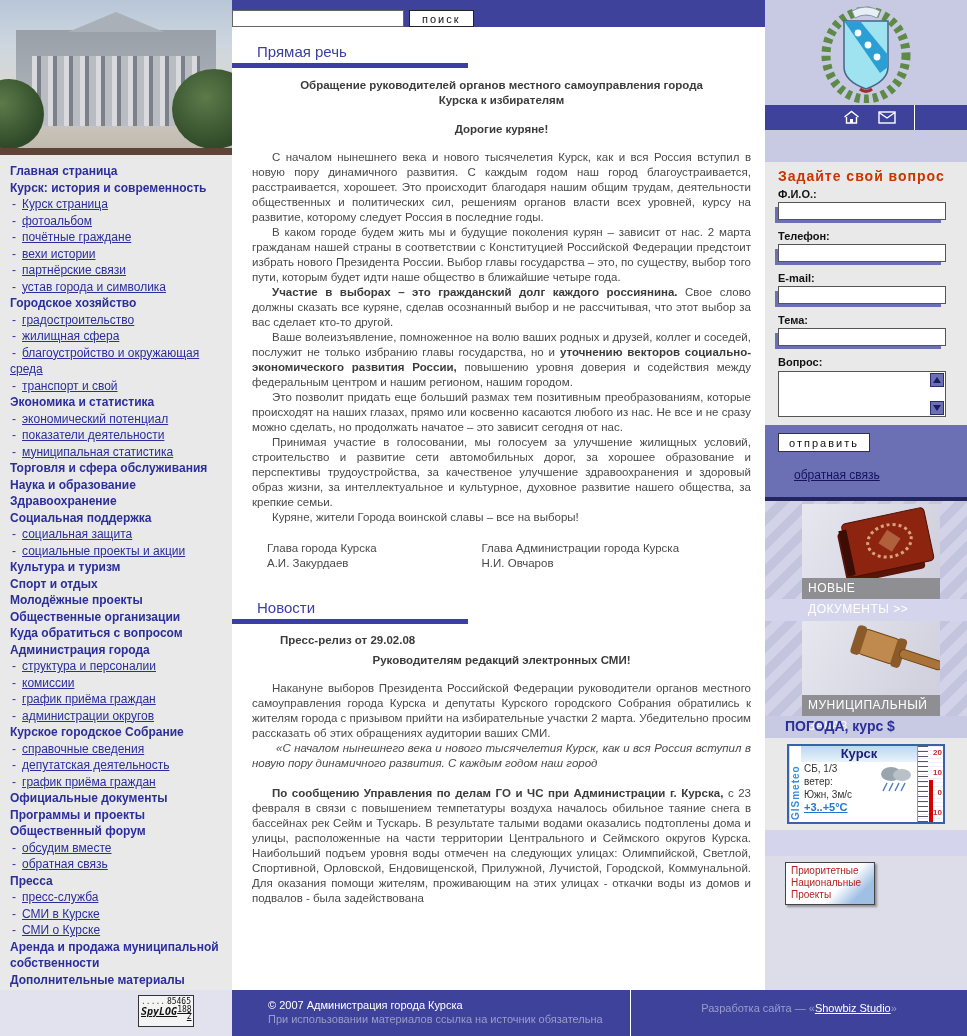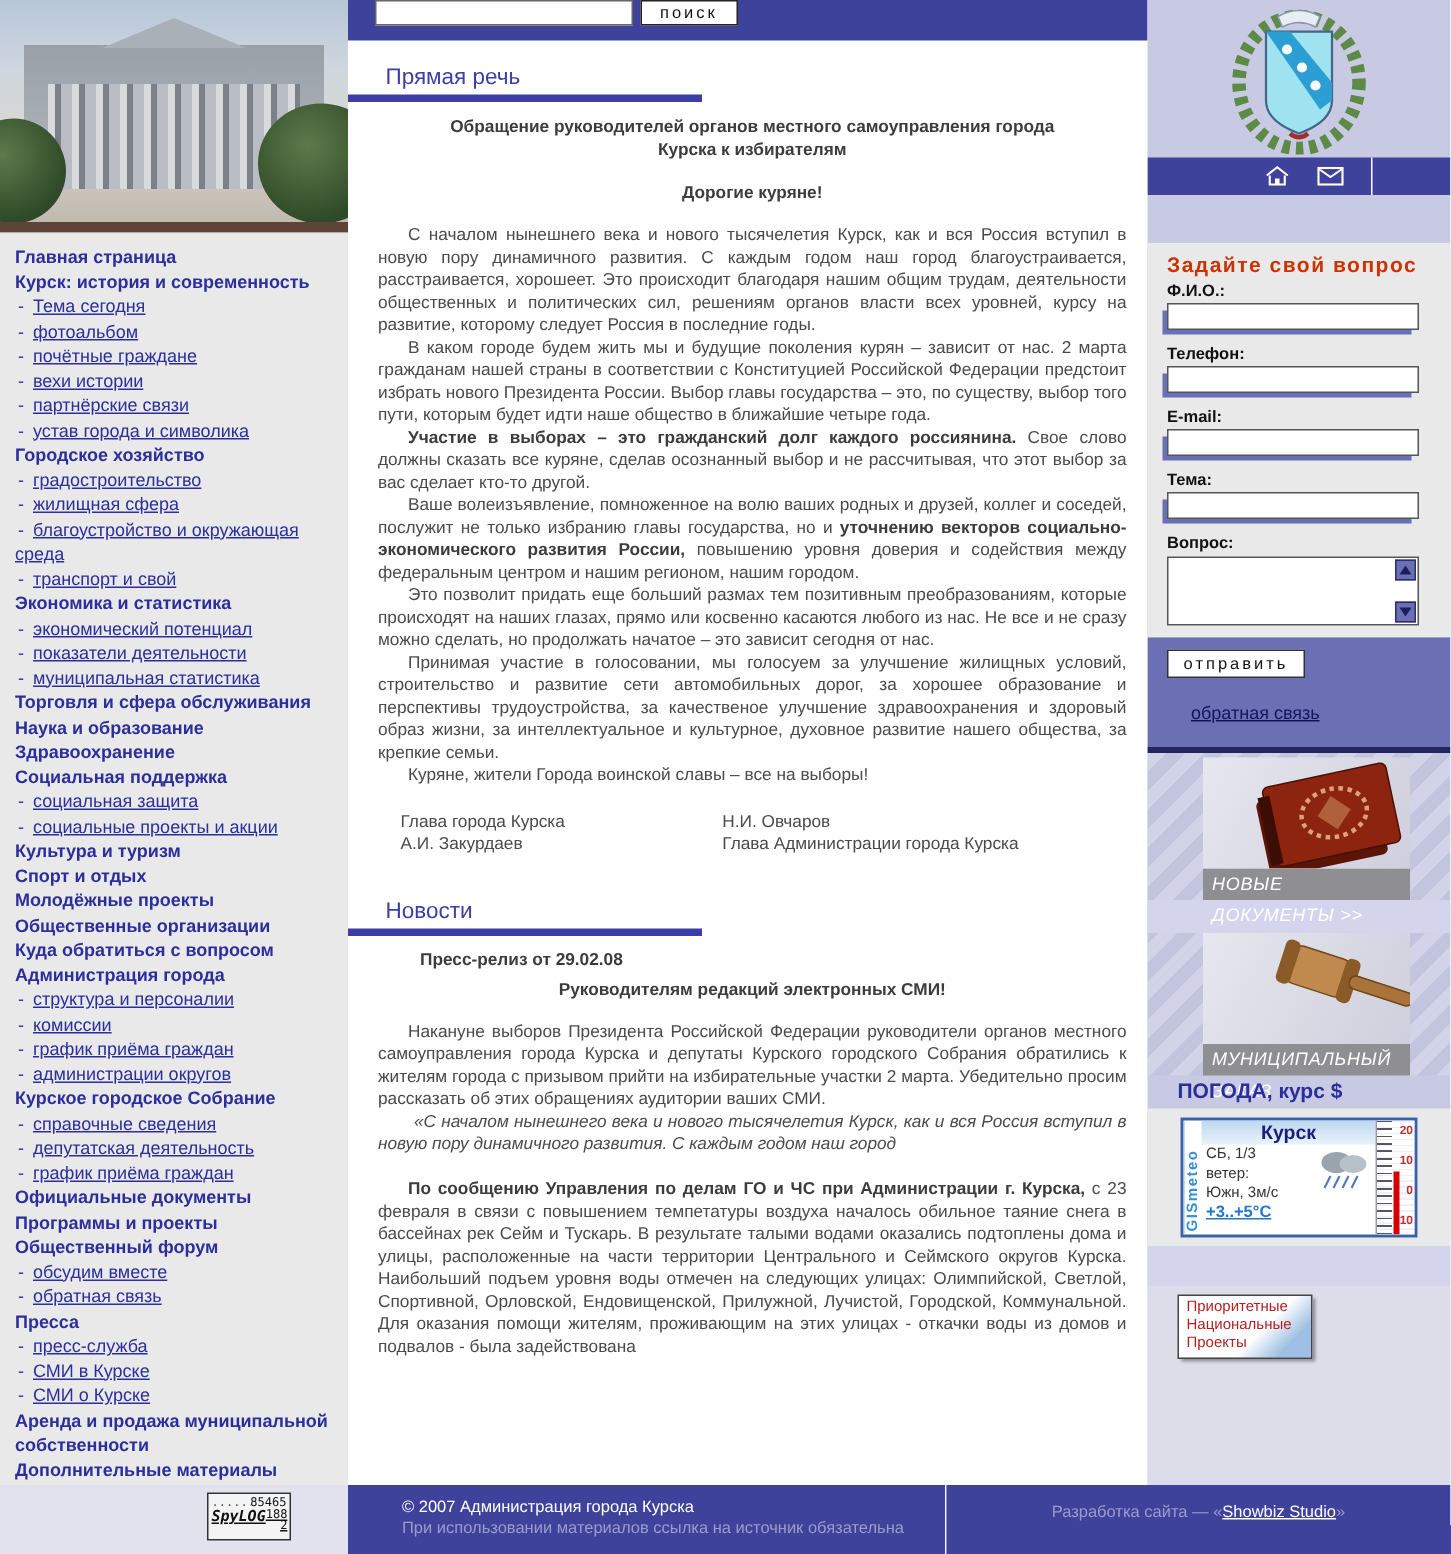--- a/index.html
+++ b/index.html
@@ -33,21 +33,21 @@
     background:linear-gradient(#f2f0f0 0%,#e9e3e1 45%,#ded4cf 75%,#d6cac4 100%); }
   .citybg .blocks { position:absolute; left:0; right:0; bottom:0; height:62px; opacity:.35;
     background:
       linear-gradient(rgba(160,140,135,.9),rgba(160,140,135,.9)) 30px 22px/70px 40px no-repeat,
       linear-gradient(rgba(150,150,160,.8),rgba(150,150,160,.8)) 130px 8px/56px 54px no-repeat,
       linear-gradient(rgba(170,150,140,.9),rgba(170,150,140,.9)) 210px 18px/110px 44px no-repeat,
       linear-gradient(rgba(150,140,150,.8),rgba(150,140,150,.8)) 345px 4px/66px 58px no-repeat,
       linear-gradient(rgba(165,145,135,.9),rgba(165,145,135,.9)) 430px 20px/90px 42px no-repeat; }
   .site-title { position:relative; text-align:center; color:#4145a7; font-size:26px; line-height:30px; padding-top:5px; }
   .site-sub { position:relative; text-align:center; color:#4a4a4a; font-size:13px; line-height:15px; }
-  .searchbar { height:27px; background:#3f429b; display:flex; align-items:flex-start; padding-left:18px; }
+  .searchbar { height:27px; background:#3f429b; display:flex; align-items:flex-end; }
   .search-input { width:172px; height:17px; border:1px solid #666; background:#fff; font-size:11px; padding:0 3px; }
   .search-btn { margin-left:5px; height:17px; padding:0 12px; background:#fff; border:1px solid #222;
     font-size:11px; letter-spacing:2px; line-height:14px; cursor:pointer; color:#111; }
   .content { flex:1; padding:16px 12px 0 0; overflow:hidden; }
   .sec-title { color:#3b3fa5; font-size:15px; padding-left:25px; }
   .sec-bar { height:5px; width:236px; background:#3b3fa5; margin:3px 0 10px 0; }
   .sec-body { padding:0 2px 0 20px; }
   .para { font-size:11.5px; line-height:15px; color:#4a4a4a; text-align:justify; text-indent:20px; }
   .para.spaced { margin-top:15px; }
   .para.italic { font-style:italic; text-indent:24px; }
@@ -78,21 +78,21 @@
   .f-ta { width:168px; height:46px; border:1px solid #555; background:#fff; resize:none; font-size:11px; padding:1px 18px 1px 3px; }
   .ta-btn { position:absolute; right:2px; width:14px; height:14px; background:#6b6fb4; border:1px solid #2b2e6e;
     display:flex; align-items:center; justify-content:center; cursor:pointer; }
   .ta-up { top:2px; } .ta-dn { bottom:2px; }
   .tri-up { width:0; height:0; border-left:4px solid transparent; border-right:4px solid transparent; border-bottom:6px solid #1a1d5e; }
   .tri-dn { width:0; height:0; border-left:4px solid transparent; border-right:4px solid transparent; border-top:6px solid #1a1d5e; }
   .qform-bottom { background:#6b6fb4; padding:8px 0 14px 13px; border-bottom:4px solid #23265e; }
   .send-btn { width:92px; height:19px; background:#fff; border:1px solid #333; font-size:11px; letter-spacing:2px; color:#111; cursor:pointer; display:block; }
   .fb-link { display:inline-block; margin-top:16px; margin-left:16px; color:#14145e; font-size:12px; text-decoration:underline; cursor:pointer; }
   .stripes { background:repeating-linear-gradient(135deg,#d2d3e8 0 9px,#c3c4de 9px 18px); }
-  .rb-banner { margin-left:37px; width:138px; cursor:pointer;font-style:italic; }
+  .rb-banner { margin-left:37px; width:138px; cursor:pointer; }
   .rb-img { height:74px; position:relative; overflow:hidden; background:linear-gradient(120deg,#e7e7ef,#cfcfdd); }
   .rb-cap { height:21px; background:#8f8f93; color:#fff; font-size:12px; line-height:21px; padding-left:6px; letter-spacing:.5px; }
   .rc-band { height:22px; background:#d4d5ec; }
   .weather-title { height:22px; color:#2b2e9b; font-weight:bold; font-size:14px; padding:2px 0 0 20px; }
   .weather-box { height:92px; background:#e9e9e9; display:flex; justify-content:center; align-items:center; }
   .ww { width:158px; height:80px; border:2px solid #3a62a8; background:#fff; position:relative; display:flex; font-size:10px; overflow:hidden; }
   .ww-brand { writing-mode:vertical-rl; transform:rotate(180deg); color:#3a8fd4; font-weight:bold; font-size:10px;
     letter-spacing:1px; padding:2px 0; border-right:1px solid #cdd; }
   .ww-main { flex:1; position:relative; }
   .ww-city { text-align:center; color:#1a1d7a; font-weight:bold; font-size:13px;
@@ -139,21 +139,21 @@
         <div class="pediment"></div>
         <div class="cols"></div>
       </div>
       <div class="tree1"></div>
       <div class="tree2"></div>
       <div class="base"></div>
     </div>
     <div class="menu">
         <div class="menu-h">Главная страница</div>
         <div class="menu-h">Курск: история и современность</div>
-        <div class="menu-row"><span class="dash">-</span><a class="menu-link">Тема сегодня</a></div>
+        <div class="menu-row"><span class="dash">-</span><a class="menu-link">Курск страница</a></div>
         <div class="menu-row"><span class="dash">-</span><a class="menu-link">фотоальбом</a></div>
         <div class="menu-row"><span class="dash">-</span><a class="menu-link">почётные граждане</a></div>
         <div class="menu-row"><span class="dash">-</span><a class="menu-link">вехи истории</a></div>
         <div class="menu-row"><span class="dash">-</span><a class="menu-link">партнёрские связи</a></div>
         <div class="menu-row"><span class="dash">-</span><a class="menu-link">устав города и символика</a></div>
         <div class="menu-h">Городское хозяйство</div>
         <div class="menu-row"><span class="dash">-</span><a class="menu-link">градостроительство</a></div>
         <div class="menu-row"><span class="dash">-</span><a class="menu-link">жилищная сфера</a></div>
         <div class="menu-row"><span class="dash">-</span><a class="menu-link">благоустройство и окружающая среда</a></div>
         <div class="menu-row"><span class="dash">-</span><a class="menu-link">транспорт и свой</a></div>
@@ -216,22 +216,22 @@
             <p class="para"><span>Это позволит придать еще больший размах тем позитивным преобразованиям, которые происходят на наших глазах, прямо или косвенно касаются любого из нас. Не все и не сразу можно сделать, но продолжать начатое – это зависит сегодня от нас.</span></p>
             <p class="para"><span>Принимая участие в голосовании, мы голосуем за улучшение жилищных условий, строительство и развитие сети автомобильных дорог, за хорошее образование и перспективы трудоустройства, за качественое улучшение здравоохранения и здоровый образ жизни, за интеллектуальное и культурное, духовное развитие нашего общества, за крепкие семьи.</span></p>
             <p class="para"><span>Куряне, жители Города воинской славы – все на выборы!</span></p>
           </div>
         <div class="sigs">
           <div class="sig-l">
             <div>Глава города Курска</div>
             <div>А.И. Закурдаев</div>
           </div>
           <div class="sig-r">
+            <div>Глава Администрации города Курска</div>
             <div>Н.И. Овчаров</div>
-            <div>Глава Администрации города Курска</div>
           </div>
         </div>
       </div>
 
       <div style="height:28px"></div>
 
       <div class="sec-title">Новости</div>
       <div class="sec-bar"></div>
       <div class="sec-body">
         <div class="news-label">Пресс-релиз от 29.02.08</div>

